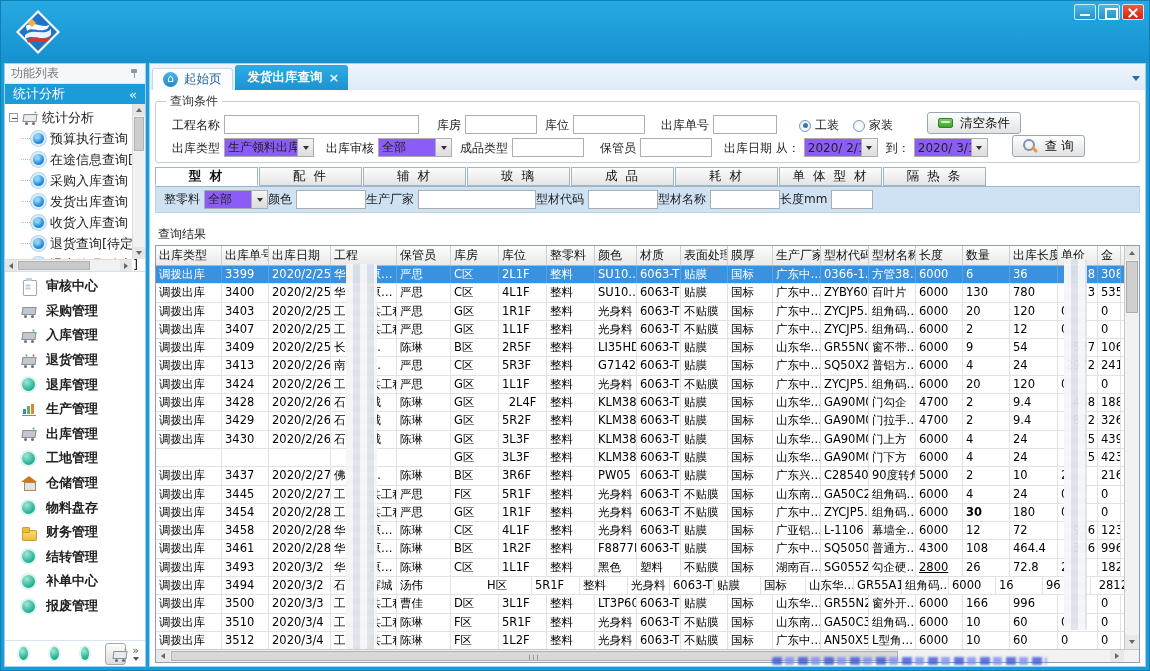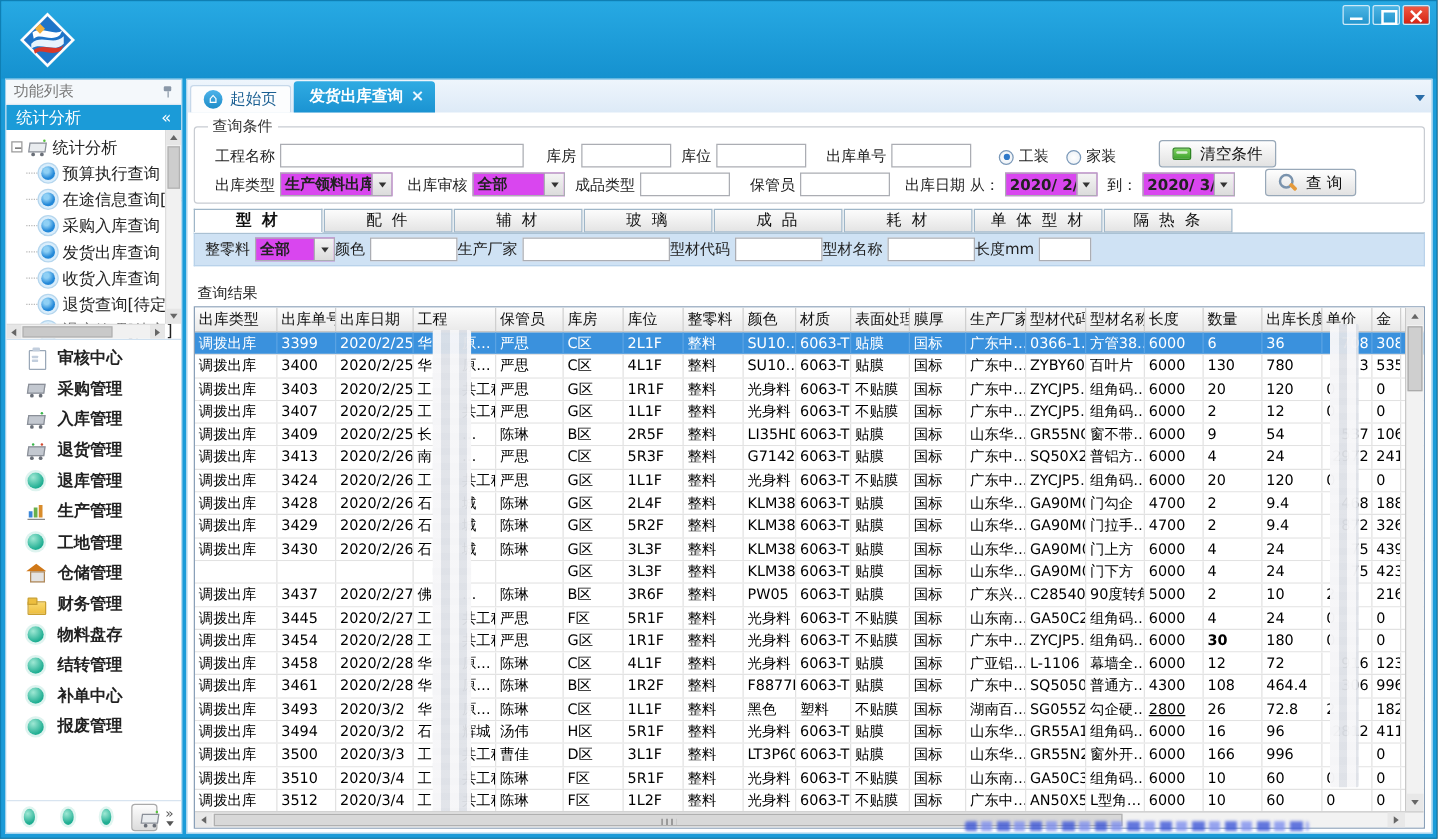--- a/index.html
+++ b/index.html
@@ -97,21 +97,21 @@
 .tab-close{color:#eaf6ff;font-size:13px;cursor:pointer;line-height:10px;}
 .tab-close::after{content:"×";}
 .tab-dd{position:absolute;right:5px;bottom:9px;width:0;height:0;border-left:4px solid transparent;border-right:4px solid transparent;border-top:5px solid #2a6da8;cursor:pointer;}
 
 .qbox{margin:3px 5px 2px 5px;border:1px solid #c8ccd2;border-radius:3px;padding:1px 6px 5px 6px;flex:none;}
 .qbox legend{font-size:12px;color:#333;padding:0 4px;margin-left:4px;}
 .qrow{display:flex;align-items:flex-end;height:23px;font-size:12px;color:#222;white-space:nowrap;}
 .qrow label{margin-right:4px;}
 .lab-r{width:58px;text-align:right;}
 input.ui{height:19px;border:1px solid #abadb3;background:#fff;font-size:12px;padding:0 3px;outline:none;}
-.combo{height:19px;border:1px solid #abadb3;background:#d946ef;display:flex;align-items:center;cursor:pointer;font-weight:bold;}
+.combo{height:19px;border:1px solid #abadb3;background:#8b5cf6;display:flex;align-items:center;cursor:pointer;}
 .combo .cv{flex:1;font-size:12px;padding:0 2px 0 3px;overflow:hidden;white-space:nowrap;}
 .ca{width:16px;height:100%;background:linear-gradient(#f4f4f4,#dcdcdc);border-left:1px solid #abadb3;position:relative;flex:none;cursor:pointer;}
 .ca::after{content:"";position:absolute;left:50%;top:50%;transform:translate(-50%,-50%);border-left:3.5px solid transparent;border-right:3.5px solid transparent;border-top:4px solid #333;}
 .radio-group{display:flex;align-items:center;gap:4px;margin-left:22px;}
 .rb{width:12px;height:12px;border:1px solid #7a98b8;border-radius:50%;background:radial-gradient(#fff,#e8eef4);position:relative;cursor:pointer;}
 .rb.checked::after{content:"";position:absolute;left:2.5px;top:2.5px;width:5px;height:5px;border-radius:50%;background:#2f78c8;}
 .rlabel{margin-right:10px;cursor:pointer;}
 .btn{height:22px;display:flex;align-items:center;gap:7px;padding:0 10px;font-size:12.5px;color:#111;background:linear-gradient(#fefefe,#e2e2e2);border:1px solid #98a8b8;border-radius:3px;cursor:pointer;}
 .ic-clear{width:15px;height:10px;background:linear-gradient(#7ed160,#3fa32e);border:1px solid #2e8422;border-radius:2px;position:relative;}
 .ic-clear::after{content:"";position:absolute;left:2px;top:2px;width:9px;height:2px;background:rgba(255,255,255,.75);border-radius:1px;}
@@ -258,34 +258,38 @@
           </div>
           <div class="menu-item">
             <span class="mi icon-dot"></span>
             <span>退库管理</span>
           </div>
           <div class="menu-item">
             <span class="mi icon-chart"></span>
             <span>生产管理</span>
           </div>
           <div class="menu-item">
+            <span class="mi icon-cart-out"></span>
+            <span>出库管理</span>
+          </div>
+          <div class="menu-item">
             <span class="mi icon-dot"></span>
             <span>工地管理</span>
           </div>
           <div class="menu-item">
             <span class="mi icon-warehouse"></span>
             <span>仓储管理</span>
           </div>
           <div class="menu-item">
+            <span class="mi icon-dot"></span>
+            <span>物料盘存</span>
+          </div>
+          <div class="menu-item">
             <span class="mi icon-folder"></span>
             <span>财务管理</span>
-          </div>
-          <div class="menu-item">
-            <span class="mi icon-dot"></span>
-            <span>物料盘存</span>
           </div>
           <div class="menu-item">
             <span class="mi icon-dot"></span>
             <span>结转管理</span>
           </div>
           <div class="menu-item">
             <span class="mi icon-dot"></span>
             <span>补单中心</span>
           </div>
           <div class="menu-item">
@@ -603,21 +607,21 @@
               </div>
               <div class="gc" style="width: 23px;">0</div>
             </div>
             <div class="gr">
               <div class="gc" style="width: 66px;">调拨出库</div>
               <div class="gc" style="width: 47px;">3428</div>
               <div class="gc" style="width: 62px;">2020/2/26</div>
               <div class="gc proj" style="width: 66px;"><span>石</span><span class="gap"></span><span>城</span></div>
               <div class="gc" style="width: 54px;">陈琳</div>
               <div class="gc" style="width: 48px;">G区</div>
-              <div class="gc" style="width: 48px;">2L4F</div>
+              <div class="gc" style="width: 48px; text-align: center;">2L4F</div>
               <div class="gc" style="width: 48px;">整料</div>
               <div class="gc" style="width: 42px;">KLM3817</div>
               <div class="gc" style="width: 44px;">6063-T5</div>
               <div class="gc" style="width: 47px;">贴膜</div>
               <div class="gc" style="width: 45px;">国标</div>
               <div class="gc" style="width: 48px;">山东华…</div>
               <div class="gc" style="width: 48px;">GA90M06…</div>
               <div class="gc" style="width: 47px;">门勾企</div>
               <div class="gc" style="width: 47px;">4700</div>
               <div class="gc" style="width: 47px;">2</div>
@@ -852,21 +856,21 @@
                 <span class="pr"></span>
               </div>
               <div class="gc" style="width: 23px;">182</div>
             </div>
             <div class="gr">
               <div class="gc" style="width: 66px;">调拨出库</div>
               <div class="gc" style="width: 47px;">3494</div>
               <div class="gc" style="width: 62px;">2020/3/2</div>
               <div class="gc proj" style="width: 66px;"><span>石</span><span class="gap"></span><span>辉城</span></div>
               <div class="gc" style="width: 54px;">汤伟</div>
-              <div class="gc" style="width: 48px;">H区</div>
+              <div class="gc" style="width: 48px; margin-left: 33px;">H区</div>
               <div class="gc" style="width: 48px;">5R1F</div>
               <div class="gc" style="width: 48px;">整料</div>
               <div class="gc" style="width: 42px;">光身料</div>
               <div class="gc" style="width: 44px;">6063-T5</div>
               <div class="gc" style="width: 47px;">贴膜</div>
               <div class="gc" style="width: 45px;">国标</div>
               <div class="gc" style="width: 48px;">山东华…</div>
               <div class="gc" style="width: 48px;">GR55A11</div>
               <div class="gc" style="width: 47px;">组角码…</div>
               <div class="gc" style="width: 47px;">6000</div>

